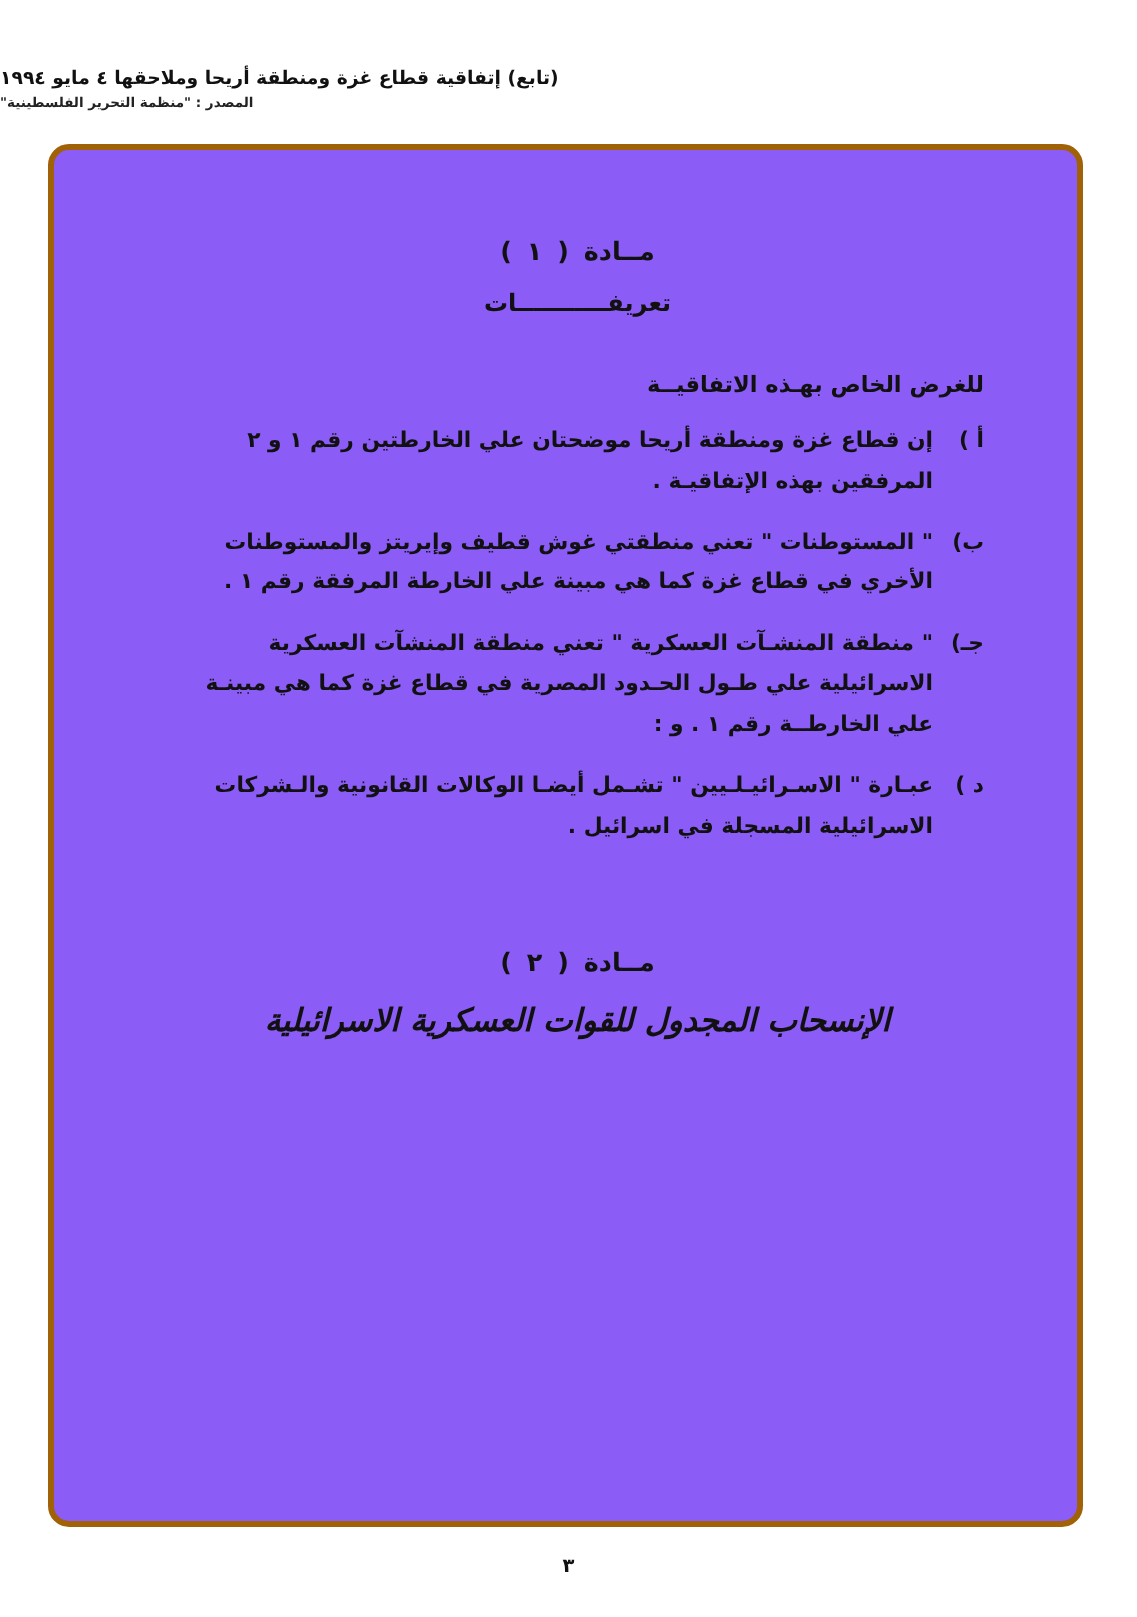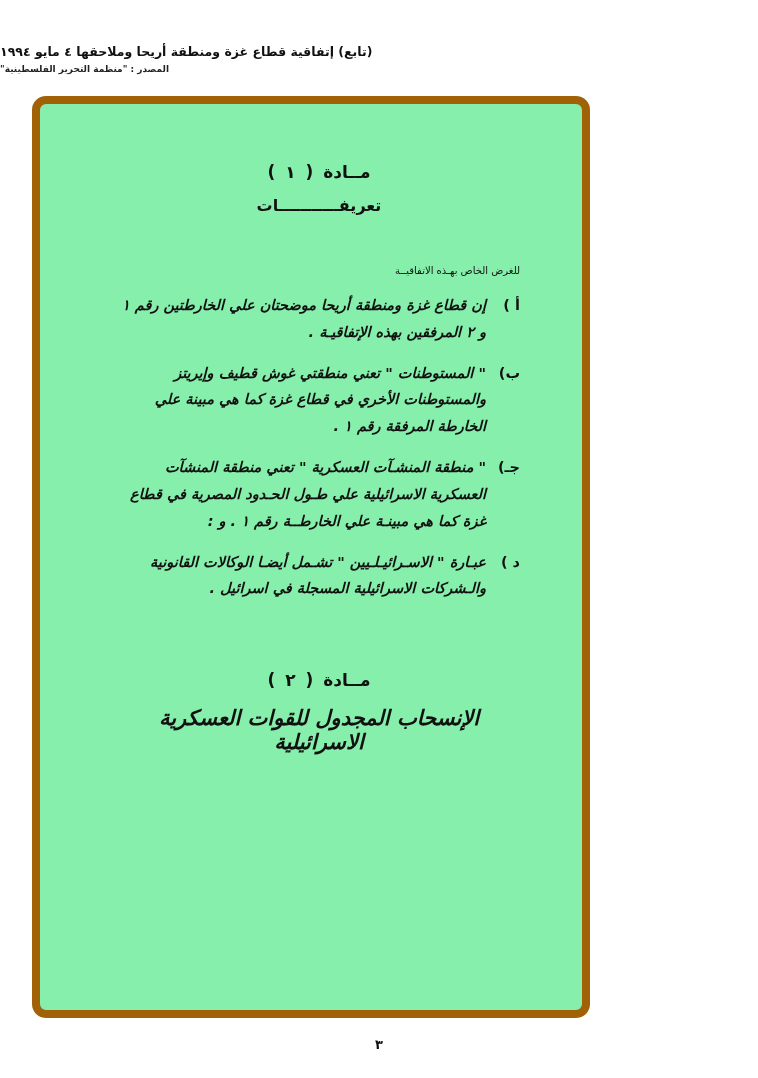--- a/index.html
+++ b/index.html
@@ -32,25 +32,25 @@
   .doc-header .line2 {
     font-size: 9px;
     font-weight: bold;
     color: #222;
     margin-top: 5px;
   }
   .green-frame {
     position: absolute;
     left: 32px;
     top: 96px;
-    width: 558px;
+    width: 690px;
     height: 922px;
-    border: 8px solid #a16207;
+    border: 4px solid #a16207;
     border-radius: 14px;
-    background: #86efac;
+    background: #8b5cf6;
     box-sizing: border-box;
   }
   .content {
     direction: rtl;
     text-align: right;
     padding: 58px 62px 0 78px;
     color: #111;
   }
   .article-title {
     margin: 0;
@@ -59,42 +59,41 @@
     font-weight: bold;
     word-spacing: 4px;
   }
   .article-subtitle {
     margin: 14px 0 5px 0;
     text-align: center;
     font-size: 16px;
     font-weight: bold;
   }
   .intro {
-    margin: 50px 0 0 0;
-    font-size: 10px;
-    font-weight: normal;
+    margin: 36px 0 0 0;
+    font-size: 15px;
+    font-weight: bold;
   }
   .def-list {
     margin-top: 16px;
   }
   .def-item {
     display: flex;
     direction: rtl;
     margin-top: 14px;
     font-size: 14.5px;
     font-weight: bold;
     line-height: 1.85;
   }
   .def-item .label {
     flex: 0 0 34px;
     white-space: nowrap;
   }
   .def-item .text {
     flex: 1;
-    font-style: italic;
   }
   .article2-block {
     margin-top: 68px;
   }
   .article2-subtitle {
     margin: 16px 0 0 0;
     text-align: center;
     font-size: 21px;
     font-weight: bold;
     font-style: italic;

